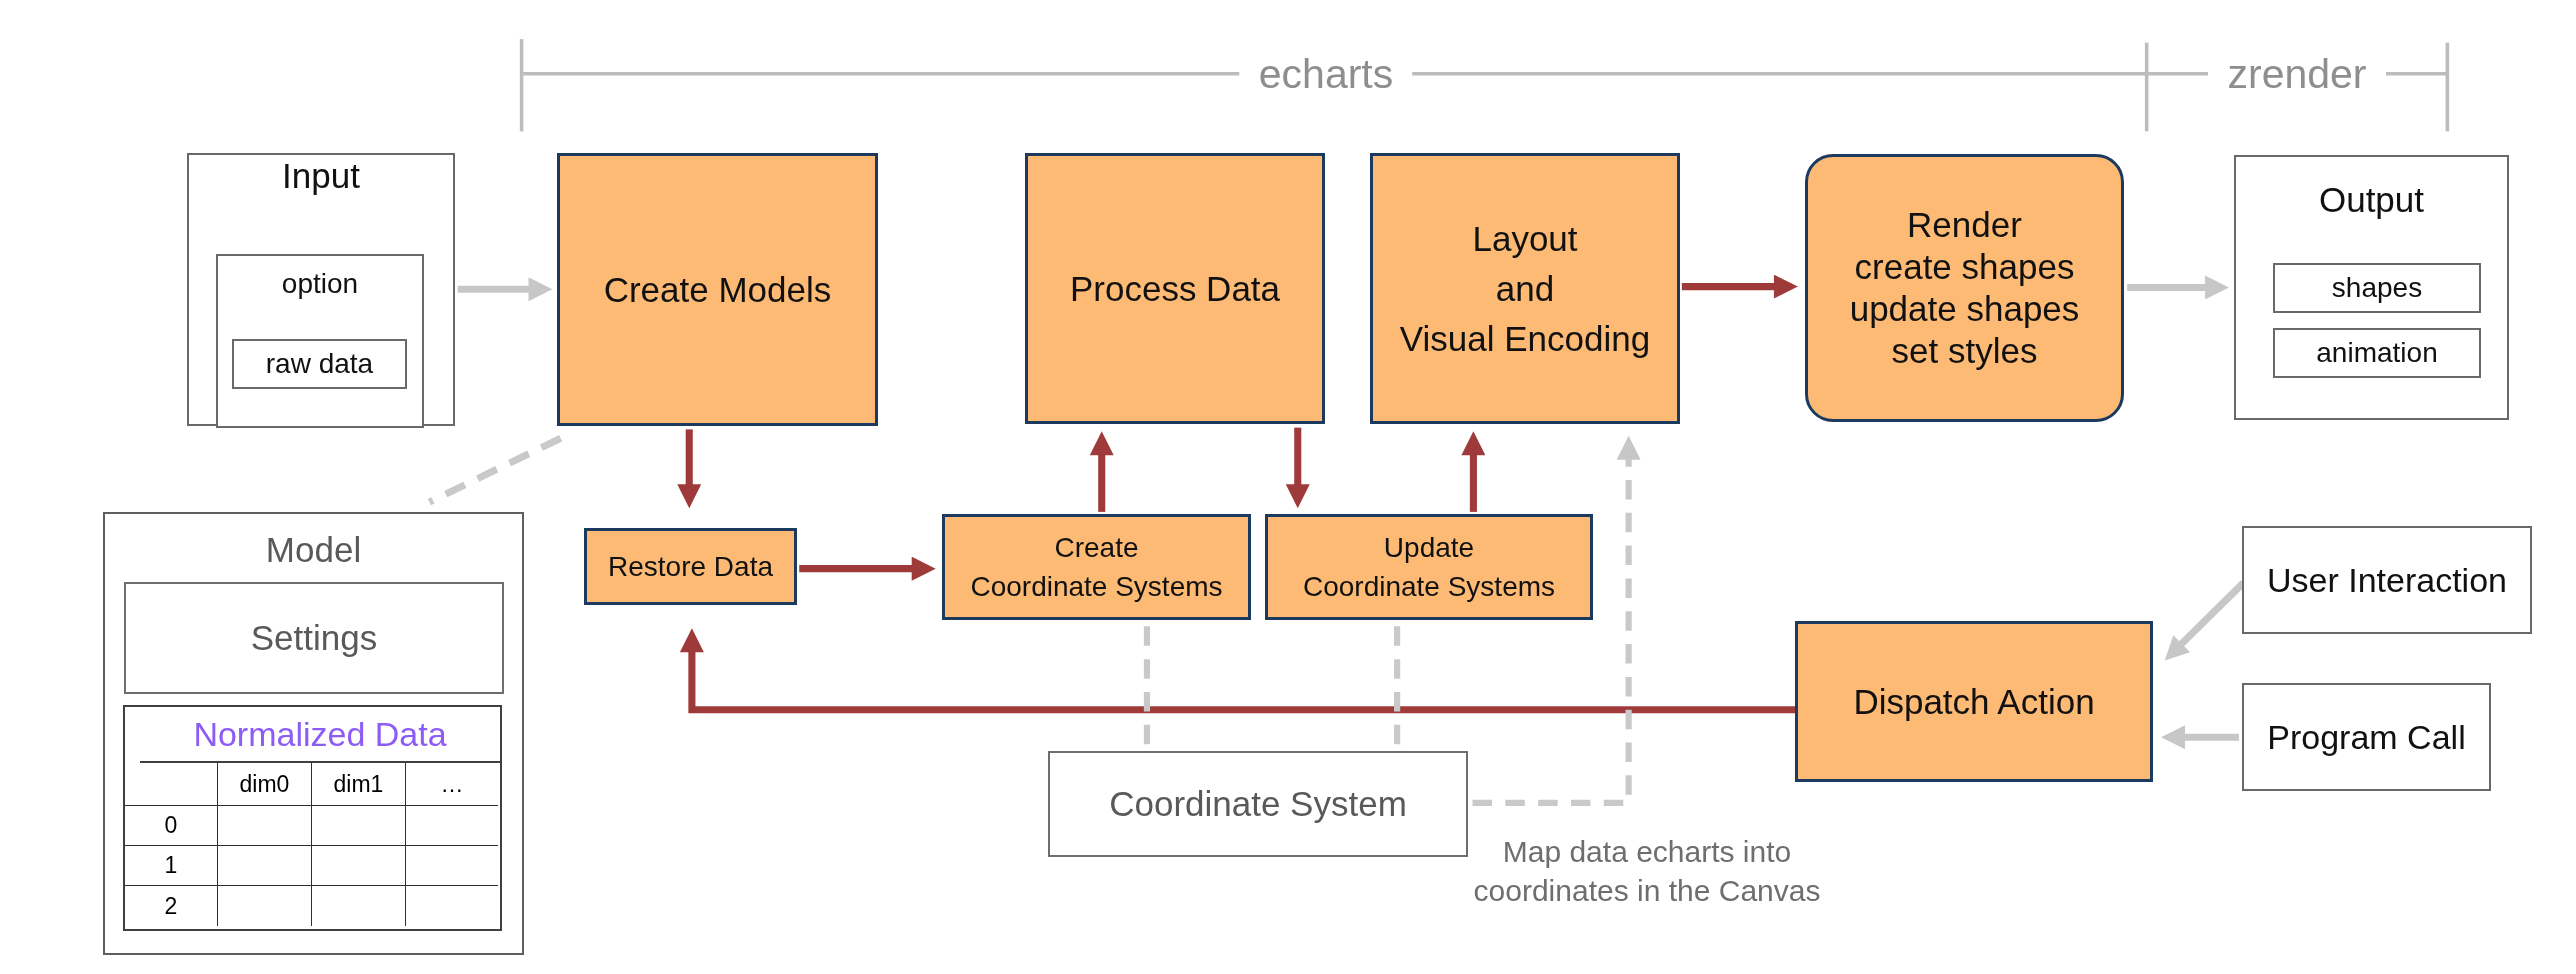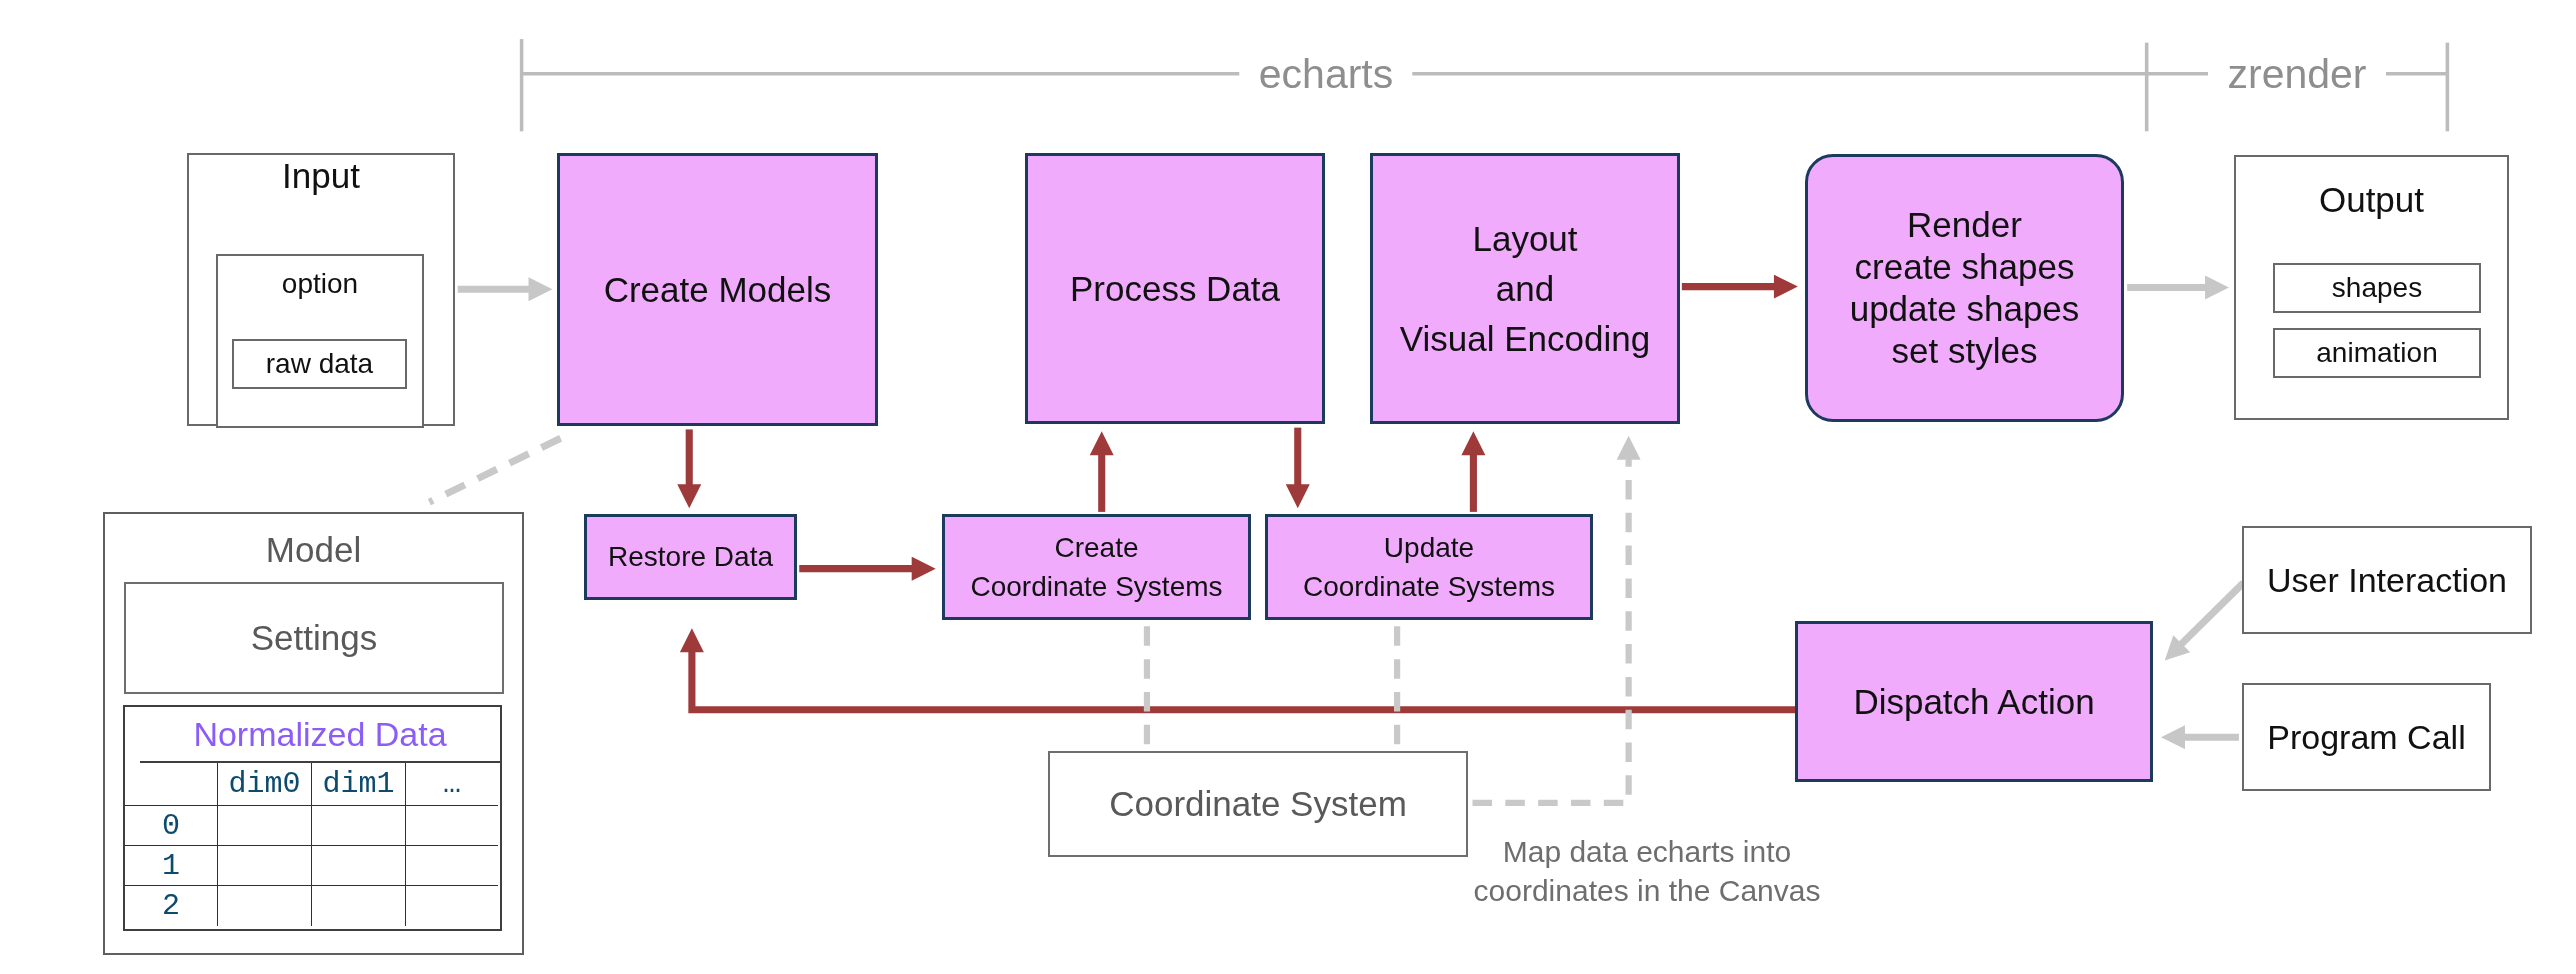--- a/index.html
+++ b/index.html
@@ -2,21 +2,21 @@
 <html style="font-size:14px"><head>
 <meta charset="utf-8">
 <style>
   html,body{margin:0;padding:0;background:#ffffff;}
   #stage{position:relative;width:2576px;height:975px;background:#ffffff;overflow:hidden;
          font-family:"Liberation Sans","DejaVu Sans",sans-serif;}
   svg.connectors{position:absolute;left:0;top:0;z-index:1;}
   .box{position:absolute;box-sizing:border-box;background:#ffffff;border:2.7px solid #696969;
        display:flex;flex-direction:column;align-items:center;justify-content:center;
        text-align:center;z-index:2;color:#111111;}
-  .blue{background:#f0abfc;border:3.5px solid #1c3a5e;text-align:right;}
+  .blue{background:#fdba74;border:3.5px solid #1c3a5e;text-align:right;}
   .t-main{font-size:35px;}
   .t-mid{font-size:28px;}
   .t-sub{font-size:34px;}
   .lh-layout{line-height:50px;font-size:35px;}
   .lh-render{line-height:42px;font-size:35px;}
   .lh-coord{line-height:39px;font-size:28px;}
 
   
   .bracket-label{position:absolute;z-index:3;transform:translate(-50%,-50%);
     background:#ffffff;padding:0 19.5px;font-size:41px;color:#8e8e8e;white-space:nowrap;}
@@ -30,42 +30,42 @@
   #create-models{left:557px;top:153px;width:321px;height:273px;}
   #process-data{left:1025px;top:153px;width:300px;height:271px;}
   #layout-box{left:1370px;top:153px;width:310px;height:271px;}
   #render-box{left:1805px;top:154px;width:319px;height:268px;border-radius:28px;}
   #output-box{left:2234px;top:155px;width:275px;height:265px;justify-content:flex-start;}
   #output-title{margin-top:23px;font-size:35px;}
   #shapes-box{left:2273px;top:263px;width:208px;height:50px;}
   #animation-box{left:2273px;top:328px;width:208px;height:50px;}
 
   
-  #restore-box{left:584px;top:514px;width:213px;height:86px;}
+  #restore-box{left:584px;top:528px;width:213px;height:77px;}
   #create-coord{left:942px;top:514px;width:309px;height:106px;}
   #update-coord{left:1265px;top:514px;width:328px;height:106px;}
   #dispatch-box{left:1795px;top:621px;width:358px;height:161px;}
   #user-box{left:2242px;top:526px;width:290px;height:108px;}
   #program-box{left:2242px;top:683px;width:249px;height:108px;}
   #coordsys-box{left:1048px;top:751px;width:420px;height:106px;border-color:#6e6e6e;}
   #coordsys-box .lbl{font-size:35px;color:#595959;}
 
   
   #model-box{left:103px;top:512px;width:421px;height:443px;justify-content:flex-start;border-color:#5f5f5f;}
   #model-title{margin-top:16px;font-size:35px;color:#595959;}
   #settings-box{left:124px;top:582px;width:380px;height:112px;border-color:#6e6e6e;}
   #settings-box .lbl{font-size:35px;color:#595959;}
   #ndata{position:absolute;left:123px;top:705px;width:379px;height:226px;box-sizing:border-box;
          border:2.7px solid #3f3f3f;z-index:2;background:#fff;}
   #ndata-title{box-sizing:border-box;height:56px;border-bottom:2.7px solid #3f3f3f;
      display:flex;align-items:center;justify-content:center;font-size:34px;color:#8b5cf6;margin-left:15px;}
   #ndata-grid{display:grid;grid-template-columns:93px 94px 94px 92px;
      grid-template-rows:43px 40px 40px 40px;}
   #ndata-grid .cell{box-sizing:border-box;border-right:1.8px solid #2f2f2f;border-bottom:1.8px solid #2f2f2f;
-     display:flex;align-items:center;justify-content:center;font-size:30px;color:#0c4a6e;font-family:Liberation Mono, monospace;}
+     display:flex;align-items:center;justify-content:center;font-size:23px;color:#000000;}
   #ndata-grid .cell:nth-child(4n){border-right:none;}
   #ndata-grid .cell:nth-last-child(-n+4){border-bottom:none;}
 
   
   #map-caption{position:absolute;left:1647px;top:832px;transform:translateX(-50%);
      text-align:center;font-size:30px;line-height:39px;color:#6e6e6e;z-index:2;white-space:nowrap;}
 </style>
 </head>
 <body>
 

